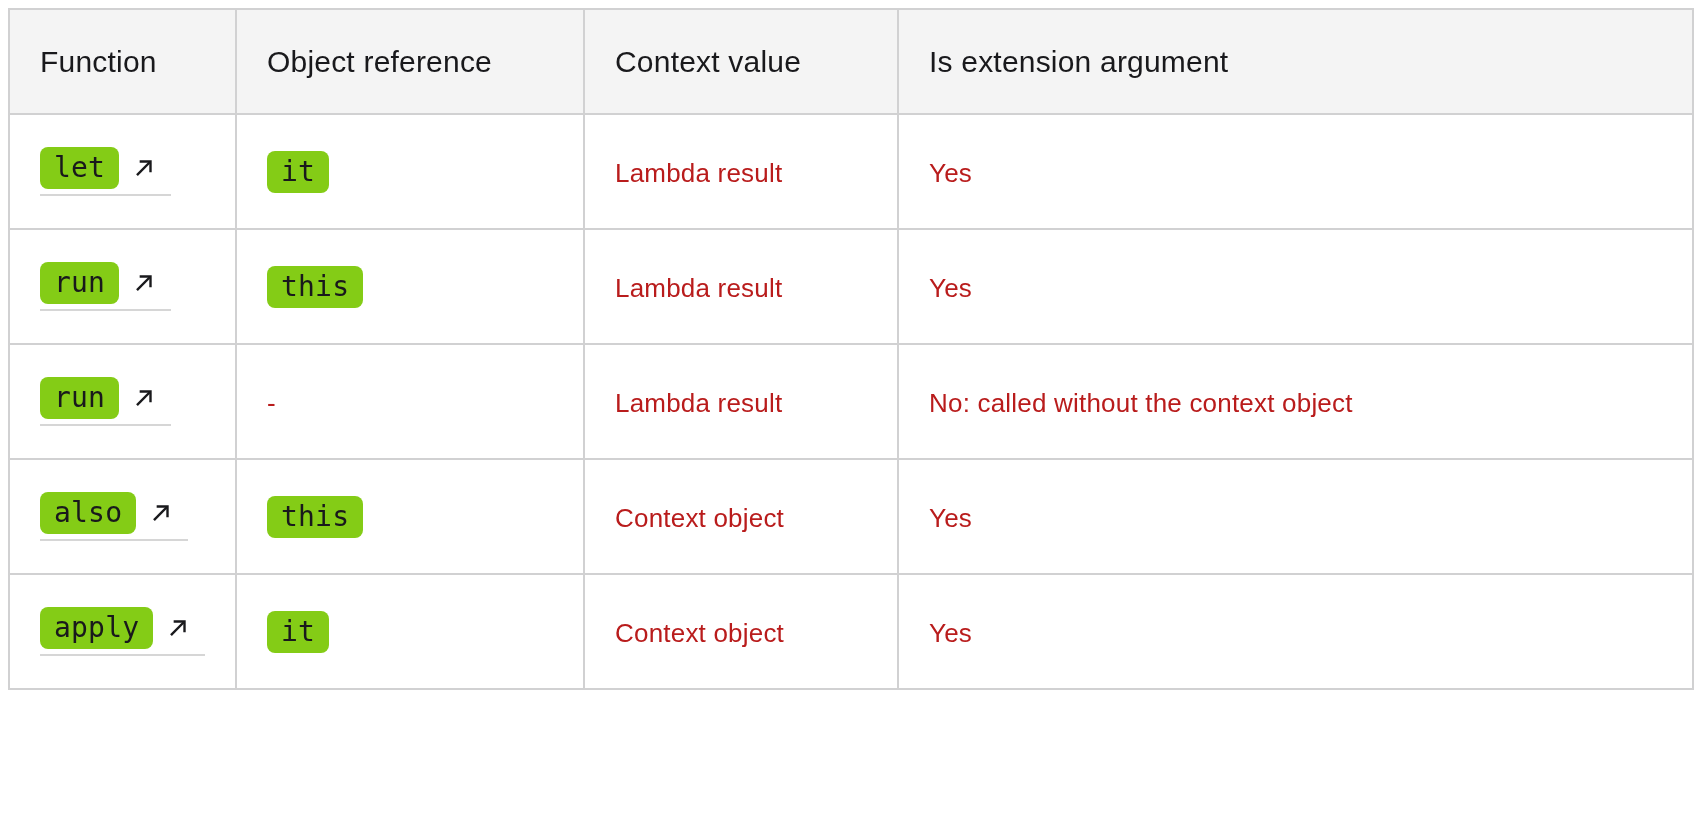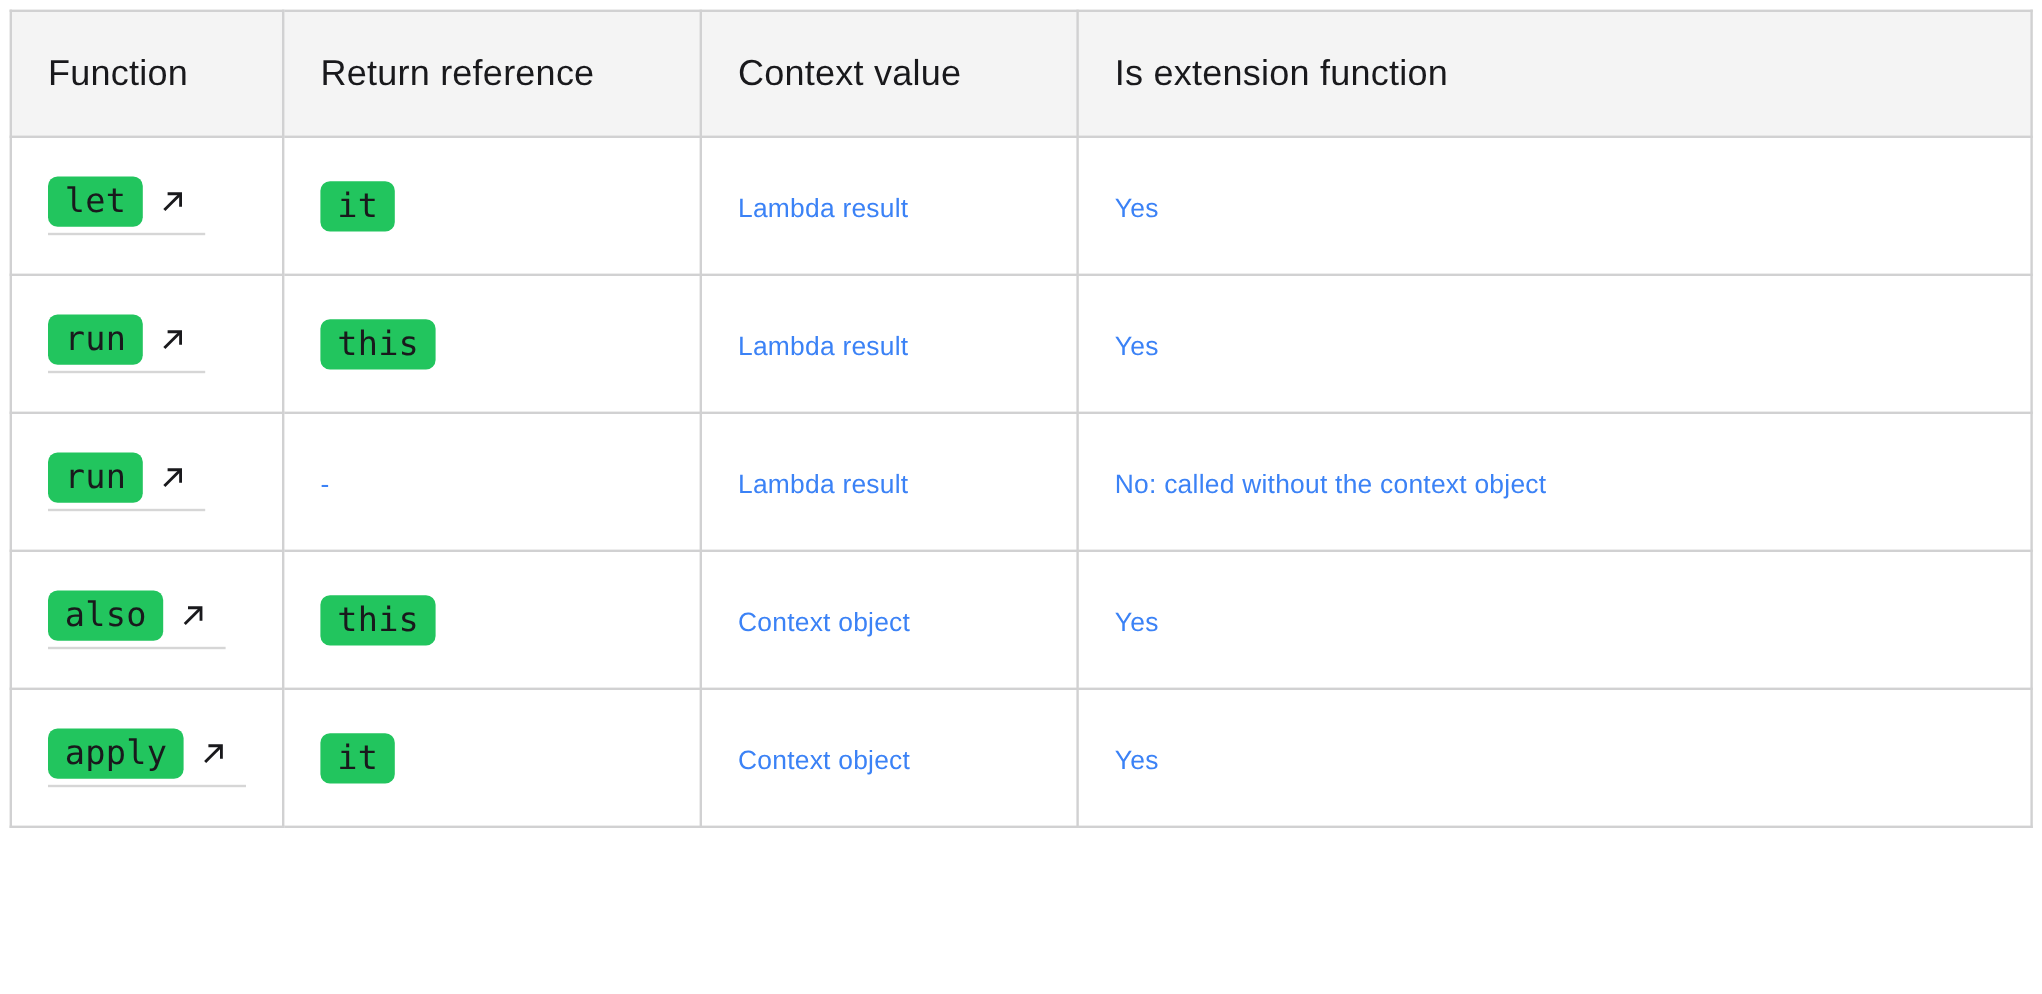--- a/index.html
+++ b/index.html
@@ -44,21 +44,21 @@
   col.c1 { width: 227px; }
   col.c2 { width: 348px; }
   col.c3 { width: 314px; }
 
   .code-badge {
     display: inline-block;
     font-family: "DejaVu Sans Mono", "Liberation Mono", monospace;
     font-size: 28px;
     line-height: 34px;
     color: #19191c;
-    background: #22c55e;
+    background: #84cc16;
     border-radius: 8px;
     padding: 4px 14px;
     white-space: nowrap;
   }
   a.fn-link {
     display: inline-flex;
     align-items: center;
     gap: 12px;
     text-decoration: none;
     color: #19191c;
@@ -67,40 +67,40 @@
     border-bottom: 2px solid #d6d6d6;
     cursor: pointer;
   }
   .ext-arrow {
     display: inline-block;
     width: 26px;
     height: 26px;
     flex: 0 0 auto;
   }
   .plain-val {
-    font-size: 22px;
-    color: #3b82f6;
+    font-size: 26px;
+    color: #b91c1c;
   }
 </style>
 </head>
 <body>
 
 <table class="doc-table">
   <colgroup>
     <col class="c1">
       <col class="c2">
       <col class="c3">
       <col class="c4">
   </colgroup>
   <thead>
     <tr>
       <th>Function</th>
-      <th>Return reference</th>
+      <th>Object reference</th>
       <th>Context value</th>
-      <th>Is extension function</th>
+      <th>Is extension argument</th>
     </tr>
   </thead>
   <tbody>
 
     <tr>
       <td>
         <a class="fn-link">
           <span class="code-badge">let</span>
           <svg class="ext-arrow" viewBox="0 0 24 24" fill="none" stroke="#19191c" stroke-width="2.2" stroke-linecap="butt">
               <path d="M5.5 18.5 L17.3 6.7"></path>

